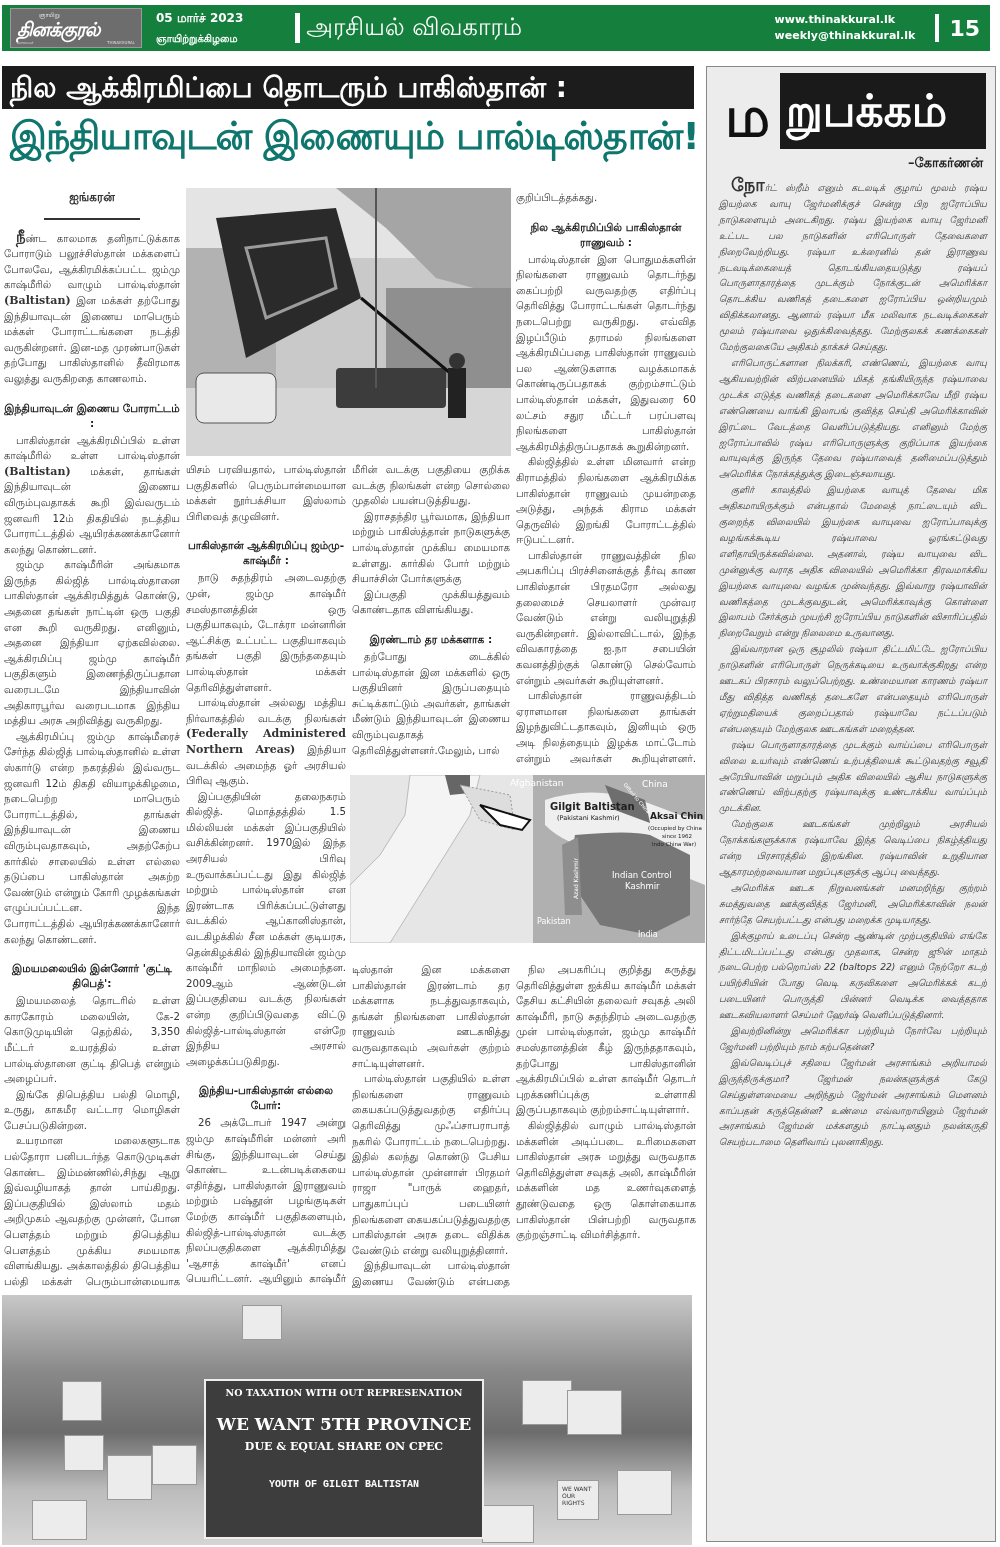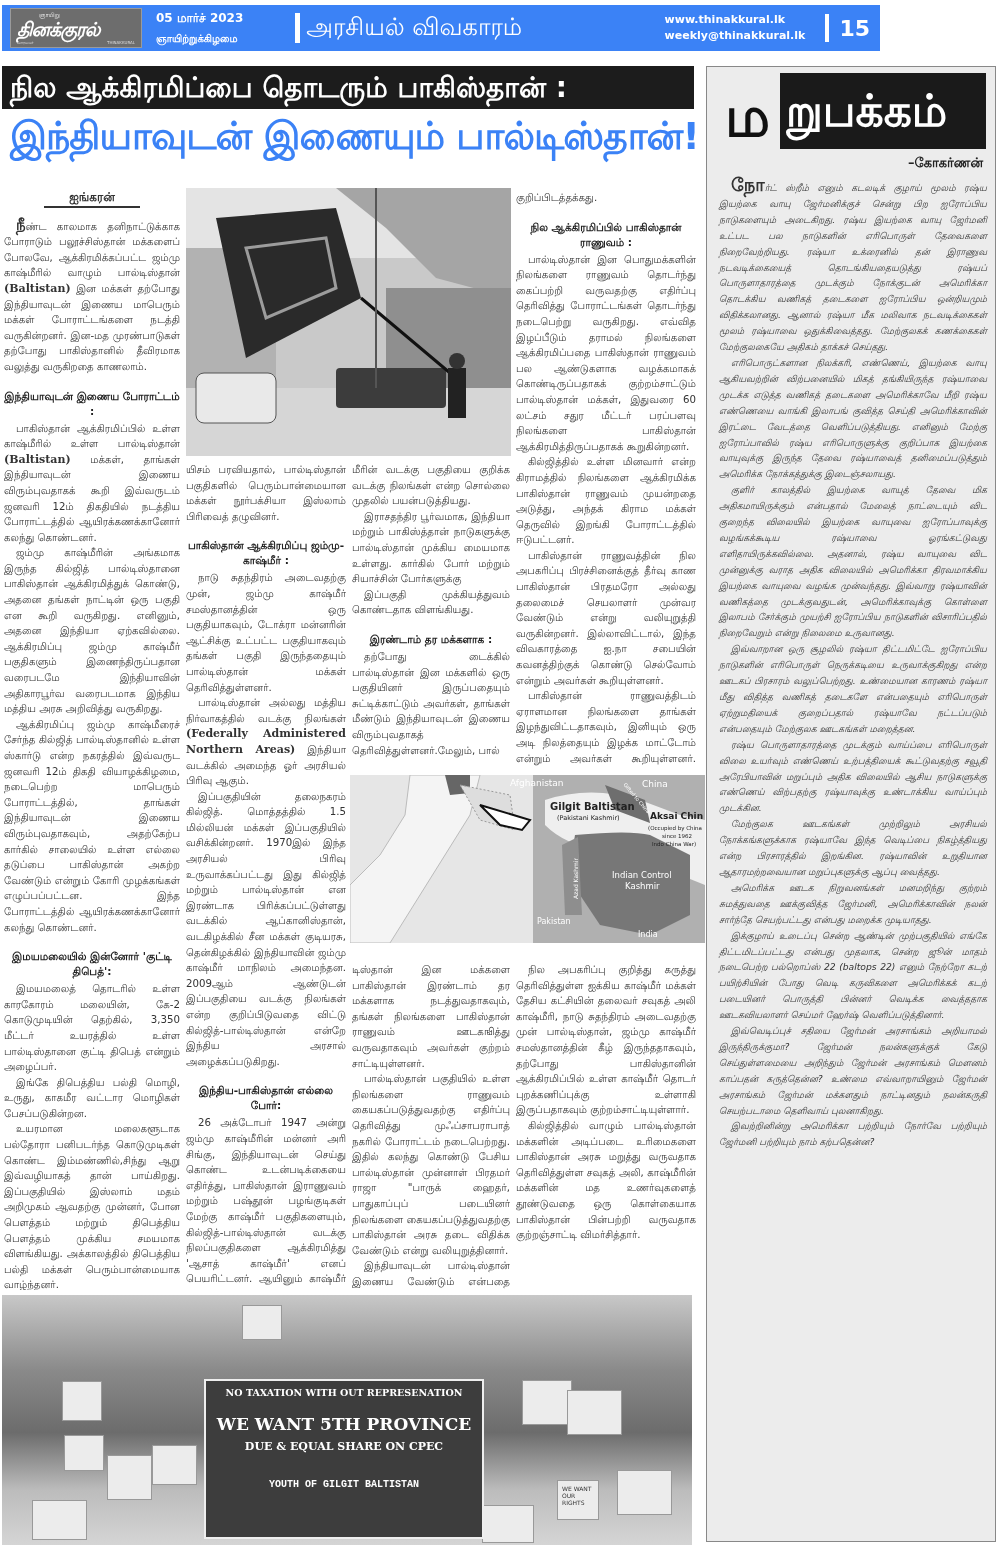--- a/index.html
+++ b/index.html
@@ -1,42 +1,42 @@
 <!DOCTYPE html>
 <html><head>
 <meta charset="utf-8">
 <style>
   * { box-sizing: border-box; margin: 0; padding: 0; }
   body { width: 1000px; height: 1547px; background: #fff; font-family: "DejaVu Sans", sans-serif; color: #222; overflow: hidden; position: relative; }
 
   
-  .masthead { position: absolute; left: 2px; top: 5px; width: 878px; height: 46px; background: #3b82f6; display: flex; align-items: center; }
+  .masthead { position: absolute; left: 2px; top: 5px; width: 988px; height: 46px; background: #15803d; display: flex; align-items: center; }
   .logo-box { width: 132px; height: 40px; margin-left: 8px; background: #6d6d6d; border: 1px solid #9a9a9a; position: relative; }
   .logo-small-top { position: absolute; top: 2px; left: 28px; font-size: 6px; color: #eee; }
   .logo-main { position: absolute; top: 9px; left: 6px; font-size: 19px; font-weight: bold; font-style: italic; color: #fff; letter-spacing: -1px; }
   .logo-small-bl { position: absolute; bottom: 2px; left: 6px; font-size: 4px; color: #ddd; }
   .logo-small-br { position: absolute; bottom: 2px; right: 6px; font-size: 4px; color: #ddd; }
   .date-block { margin-left: 14px; color: #fff; font-weight: bold; }
   .date-line { font-size: 12px; }
   .day-line { font-size: 10px; margin-top: 7px; }
   .vbar { width: 5px; height: 30px; background: #fff; margin-left: 52px; }
   .section-title { color: #fff; font-size: 24px; margin-left: 6px; font-family: "DejaVu Serif", serif; }
   .web-block { margin-left: auto; text-align: left; color: #fff; font-weight: bold; font-size: 11px; line-height: 16px; }
   .vbar2 { width: 4px; height: 28px; background: #fff; margin-left: 20px; }
   .page-num { color: #fff; font-size: 22px; font-weight: bold; margin: 0 10px 0 10px; }
 
   
   .kicker { position: absolute; left: 2px; top: 66px; width: 692px; height: 43px; background: #1c1c1c; color: #fff; font-size: 28px; font-weight: bold; padding-left: 8px; line-height: 43px; white-space: nowrap; }
-  .headline { position: absolute; left: 10px; top: 114px; width: 690px; font-size: 38px; font-weight: bold; color: #3b82f6; white-space: nowrap; letter-spacing: -1px; }
+  .headline { position: absolute; left: 10px; top: 114px; width: 690px; font-size: 38px; font-weight: bold; color: #0f766e; white-space: nowrap; letter-spacing: -1px; }
 
   
   .col { position: absolute; font-size: 10.2px; line-height: 15.6px; text-align: justify; color: #333; overflow: hidden; }
   .col p { text-indent: 12px; margin-bottom: 0; }
   .col h4 { text-align: center; font-size: 10.5px; font-weight: bold; margin: 14px 0 2px 0; line-height: 15px; color: #222; }
-  .byline { text-align: center; font-weight: bold; font-size: 12px; padding-bottom: 0; border-bottom: 2px solid #333; margin: 0 40px 10px 40px; }
+  .byline { text-align: center; font-weight: bold; font-size: 12px; padding-bottom: 12px; border-bottom: 2px solid #333; margin: 0 40px 10px 40px; }
   .dropcap { font-weight: bold; font-size: 15px; }
   .latin { font-family: "DejaVu Serif", serif; font-weight: bold; font-size: 11px; }
 
   
   .photo1 { position: absolute; left: 186px; top: 188px; width: 325px; height: 268px; background: linear-gradient(180deg,#d9d9d9 0%,#bdbdbd 30%,#9a9a9a 55%,#c8c8c8 75%,#e0e0e0 100%); overflow: hidden; }
 
   
   .map { position: absolute; left: 350px; top: 775px; width: 355px; height: 168px; background: #e7e7e7; overflow: hidden; }
   .map-label { position: absolute; color: #fff; font-size: 9px; white-space: nowrap; }
   .map-label.dark { color: #222; font-weight: bold; }
@@ -216,16 +216,16 @@
   <div class="col-author">–கோகர்ணன்</div>
   <div class="side-text">
     <p><span class="side-dropcap">நோ</span><span>ர்ட் ஸ்றீம் எனும் கடலடிக் குழாய் மூலம் ரஷ்ய இயற்கை வாயு ஜேர்மனிக்குச் சென்று பிற ஐரோப்பிய நாடுகளையும் அடைகிறது. ரஷ்ய இயற்கை வாயு ஜேர்மனி உட்பட பல நாடுகளின் எரிபொருள் தேவைகளை நிறைவேற்றியது. ரஷ்யா உக்ரைனில் தன் இராணுவ நடவடிக்கையைத் தொடங்கியதையடுத்து ரஷ்யப் பொருளாதாரத்தை முடக்கும் நோக்குடன் அமெரிக்கா தொடக்கிய வணிகத் தடைகளை ஐரோப்பிய ஒன்றியமும் விதிக்கலானது. ஆனால் ரஷ்யா மீக மலிவாக நடவடிக்கைகள் மூலம் ரஷ்யாவை ஒதுக்கிவைத்தது. மேற்குலகக் கணக்கைகள் மேற்குலகையே அதிகம் தாக்கச் செய்தது.</span></p>
     <p>எரிபொருட்களான நிலக்கரி, எண்ணெய், இயற்கை வாயு ஆகியவற்றின் விற்பனையில் மிகத் தங்கியிருந்த ரஷ்யாவை முடக்க எடுத்த வணிகத் தடைகளை அமெரிக்காவே மீறி ரஷ்ய எண்ணெயை வாங்கி இலாபங் குவித்த செய்தி அமெரிக்காவின் இரட்டை வேடத்தை வெளிப்படுத்தியது. எனினும் மேற்கு ஐரோப்பாவில் ரஷ்ய எரிபொருளுக்கு குறிப்பாக இயற்கை வாயுவுக்கு இருந்த தேவை ரஷ்யாவைத் தனிமைப்படுத்தும் அமெரிக்க நோக்கத்துக்கு இடைஞ்சலாயது.</p>
     <p>குளிர் காலத்தில் இயற்கை வாயுத் தேவை மிக அதிகமாயிருக்கும் என்பதால் மேலைத் நாட்டையும் விட குறைந்த விலையில் இயற்கை வாயுவை ஐரோப்பாவுக்கு வழங்கக்கூடிய ரஷ்யாவை ஓரங்கட்டுவது எளிதாயிருக்கவில்லை. அதனால், ரஷ்ய வாயுவை விட முன்னுக்கு வராத அதிக விலையில் அமெரிக்கா திரவமாக்கிய இயற்கை வாயுவை வழங்க முன்வந்தது. இவ்வாறு ரஷ்யாவின் வணிகத்தை முடக்குவதுடன், அமெரிக்காவுக்கு கொள்ளை இலாபம் சேர்க்கும் முயற்சி ஐரோப்பிய நாடுகளின் விசாரிப்பதில் நிறைவேறும் என்று நிலைமை உருவானது.</p>
     <p>இவ்வாறான ஒரு சூழலில் ரஷ்யா திட்டமிட்டே ஐரோப்பிய நாடுகளின் எரிபொருள் நெருக்கடியை உருவாக்குகிறது என்ற ஊடகப் பிரசாரம் வலுப்பெற்றது. உண்மையான காரணம் ரஷ்யா மீது விதித்த வணிகத் தடைகளே என்பதையும் எரிபொருள் ஏற்றுமதியைக் குறைப்பதால் ரஷ்யாவே நட்டப்படும் என்பதையும் மேற்குலக ஊடகங்கள் மறைத்தன.</p>
     <p>ரஷ்ய பொருளாதாரத்தை முடக்கும் வாய்ப்பை எரிபொருள் விலை உயர்வும் எண்ணெய் உற்பத்தியைக் கூட்டுவதற்கு சவூதி அரேபியாவின் மறுப்பும் அதிக விலையில் ஆசிய நாடுகளுக்கு எண்ணெய் விற்பதற்கு ரஷ்யாவுக்கு உண்டாக்கிய வாய்ப்பும் முடக்கின.</p>
     <p>மேற்குலக ஊடகங்கள் முற்றிலும் அரசியல் நோக்கங்களுக்காக ரஷ்யாவே இந்த வெடிப்பை நிகழ்த்தியது என்ற பிரசாரத்தில் இறங்கின. ரஷ்யாவின் உறுதியான ஆதாரமற்றவையான மறுப்புகளுக்கு ஆப்பு வைத்தது.</p>
     <p>அமெரிக்க ஊடக நிறுவனங்கள் மனமறிந்து குற்றம் சுமத்துவதை ஊக்குவித்த ஜேர்மனி, அமெரிக்காவின் நலன் சார்ந்தே செயற்பட்டது என்பது மறைக்க முடியாதது.</p>
     <p>இக்குழாய் உடைப்பு சென்ற ஆண்டின் முற்பகுதியில் எங்கே திட்டமிடப்பட்டது என்பது முதலாக, சென்ற ஜூன் மாதம் நடைபெற்ற பல்றொப்ஸ் 22 (baltops 22) எனும் நேற்றோ கடற் பயிற்சியின் போது வெடி கருவிகளை அமெரிக்கக் கடற் படையினர் பொருத்தி பின்னர் வெடிக்க வைத்ததாக ஊடகவியலாளர் செய்மர் ஹேர்ஷ் வெளிப்படுத்தினார்.</p>
+    <p>இவற்றினின்று அமெரிக்கா பற்றியும் நோர்வே பற்றியும் ஜேர்மனி பற்றியும் நாம் கற்பதென்ன?</p>
     <p>இவ்வெடிப்புச் சதியை ஜேர்மன் அரசாங்கம் அறியாமல் இருந்திருக்குமா? ஜேர்மன் நலன்களுக்குக் கேடு செய்துள்ளமையை அறிந்தும் ஜேர்மன் அரசாங்கம் மௌனம் காப்பதன் கருத்தென்ன? உண்மை எவ்வாறாயினும் ஜேர்மன் அரசாங்கம் ஜேர்மன் மக்களதும் நாட்டினதும் நலன்கருதி செயற்படாமை தெளிவாய் புலனாகிறது.</p>
-    <p>இவற்றினின்று அமெரிக்கா பற்றியும் நோர்வே பற்றியும் ஜேர்மனி பற்றியும் நாம் கற்பதென்ன?</p>
   </div>
 </div>
 
 </body></html>

